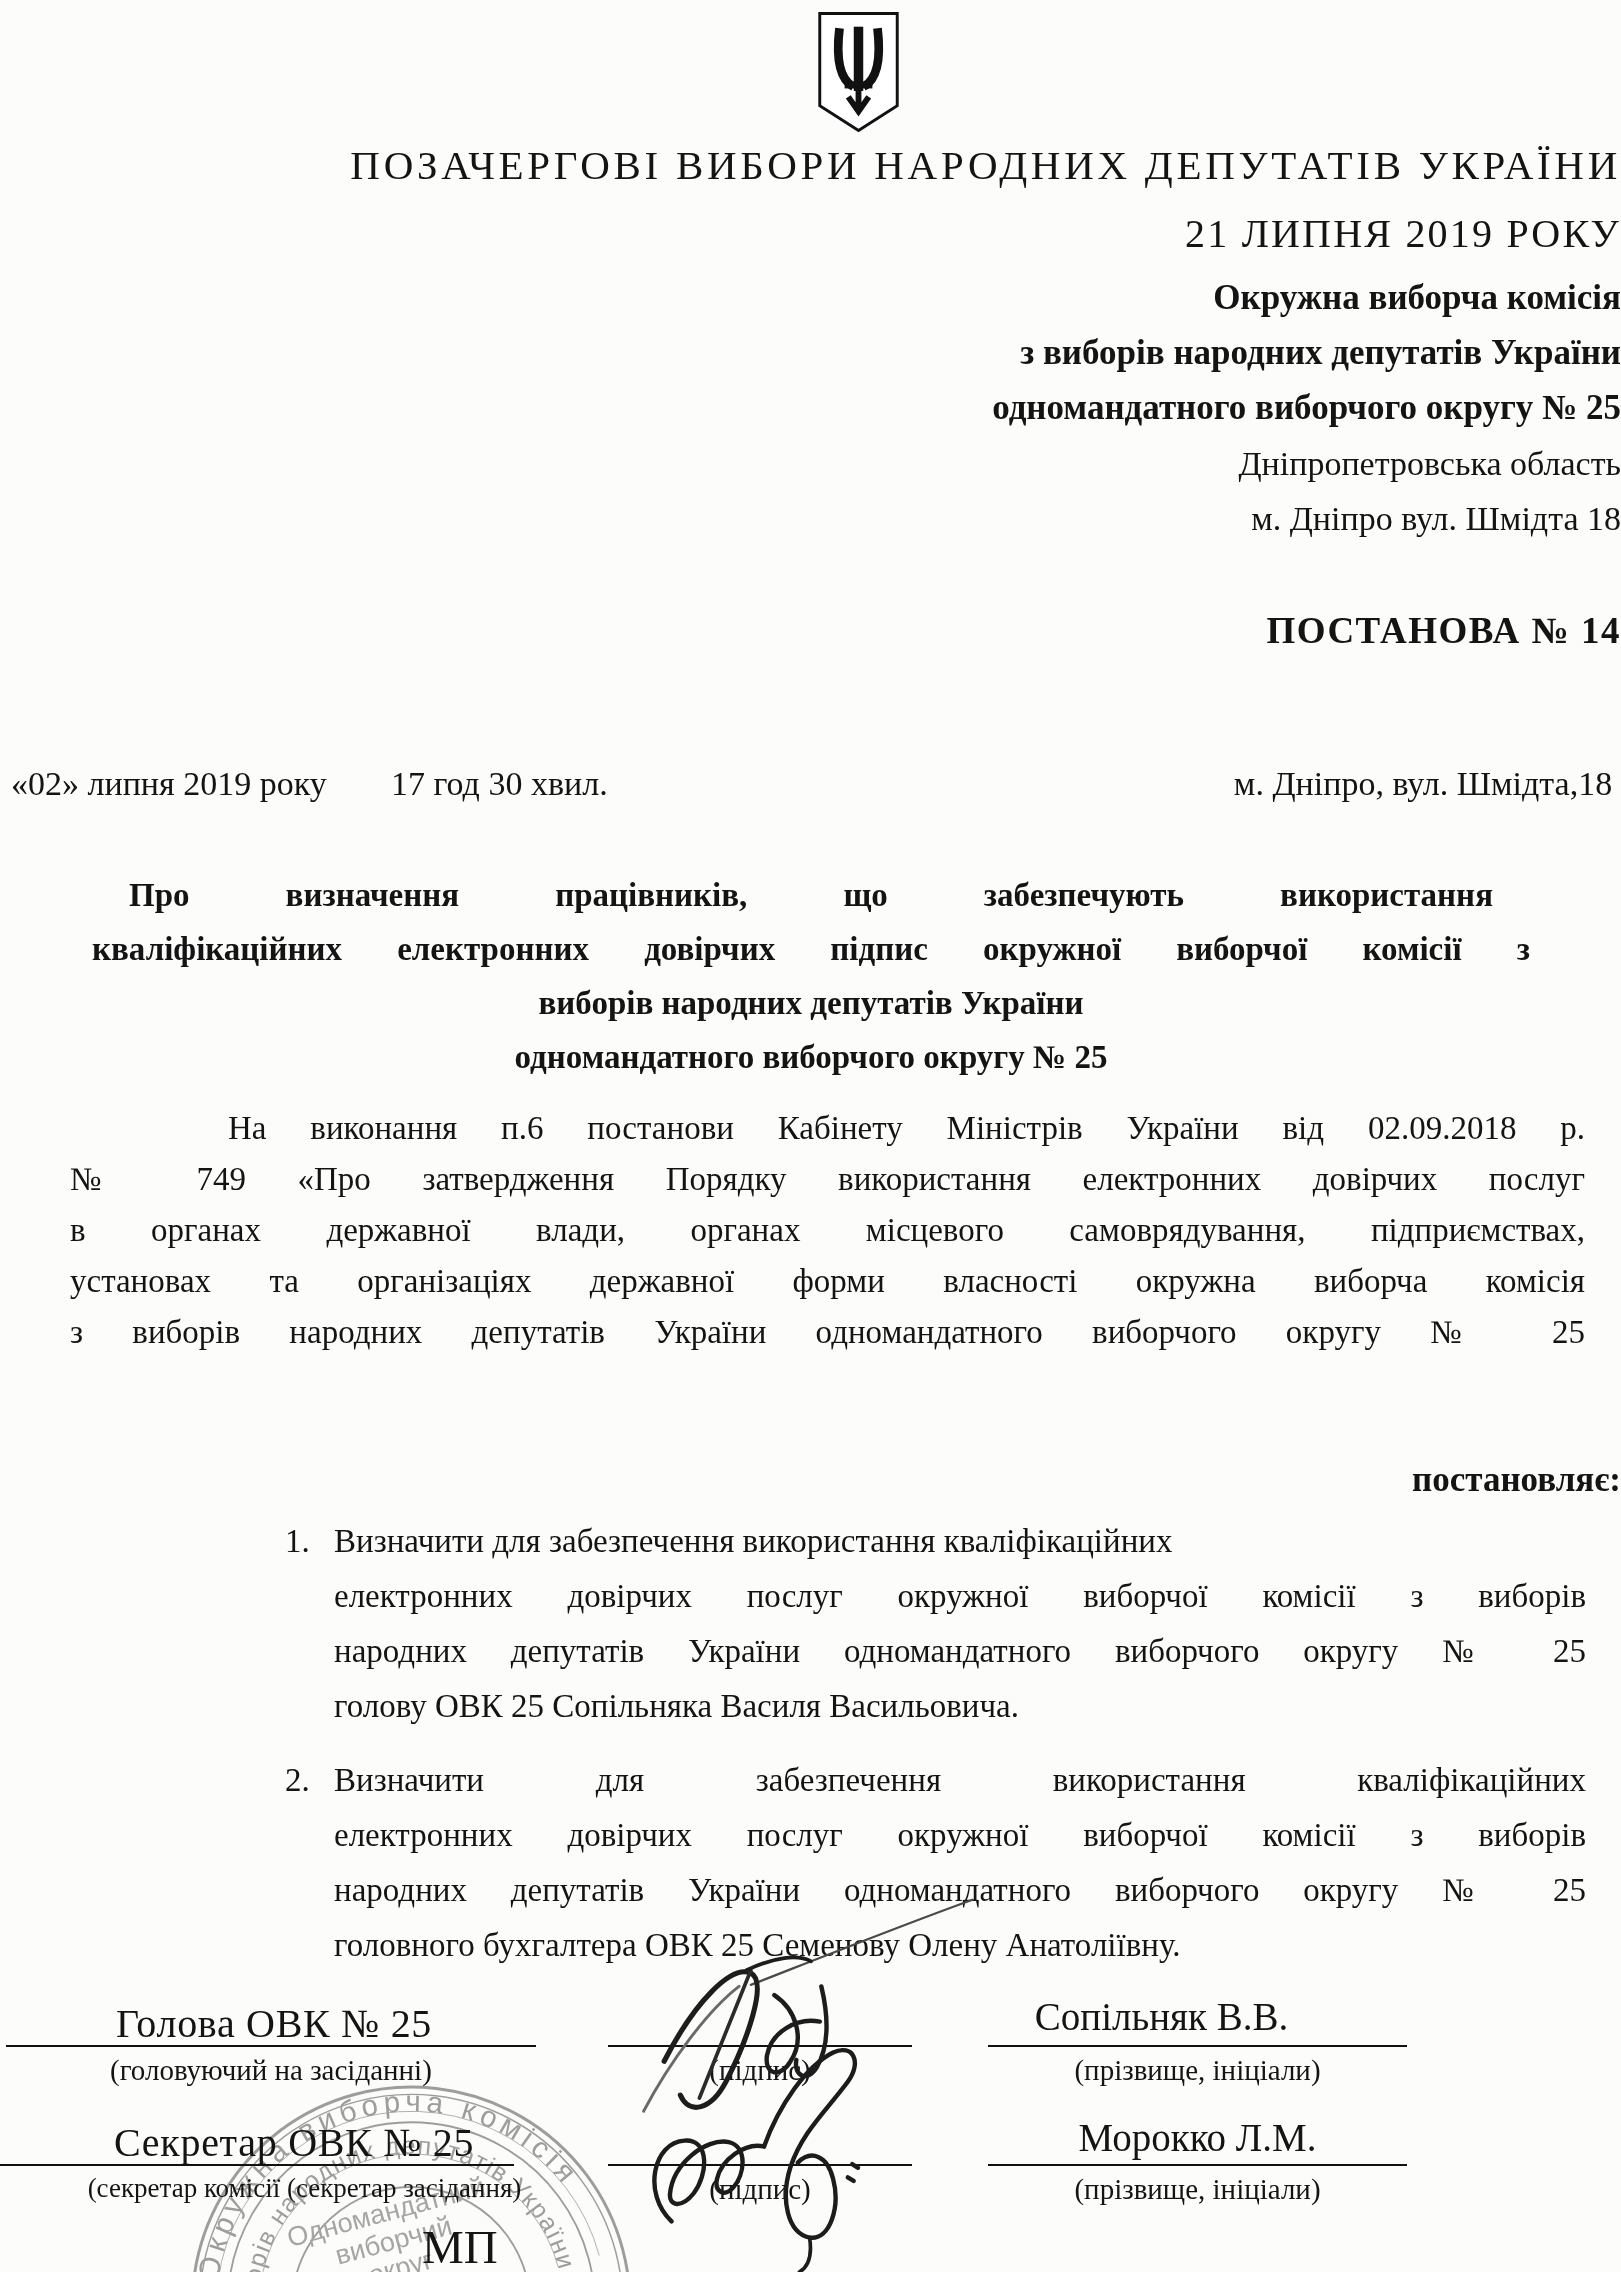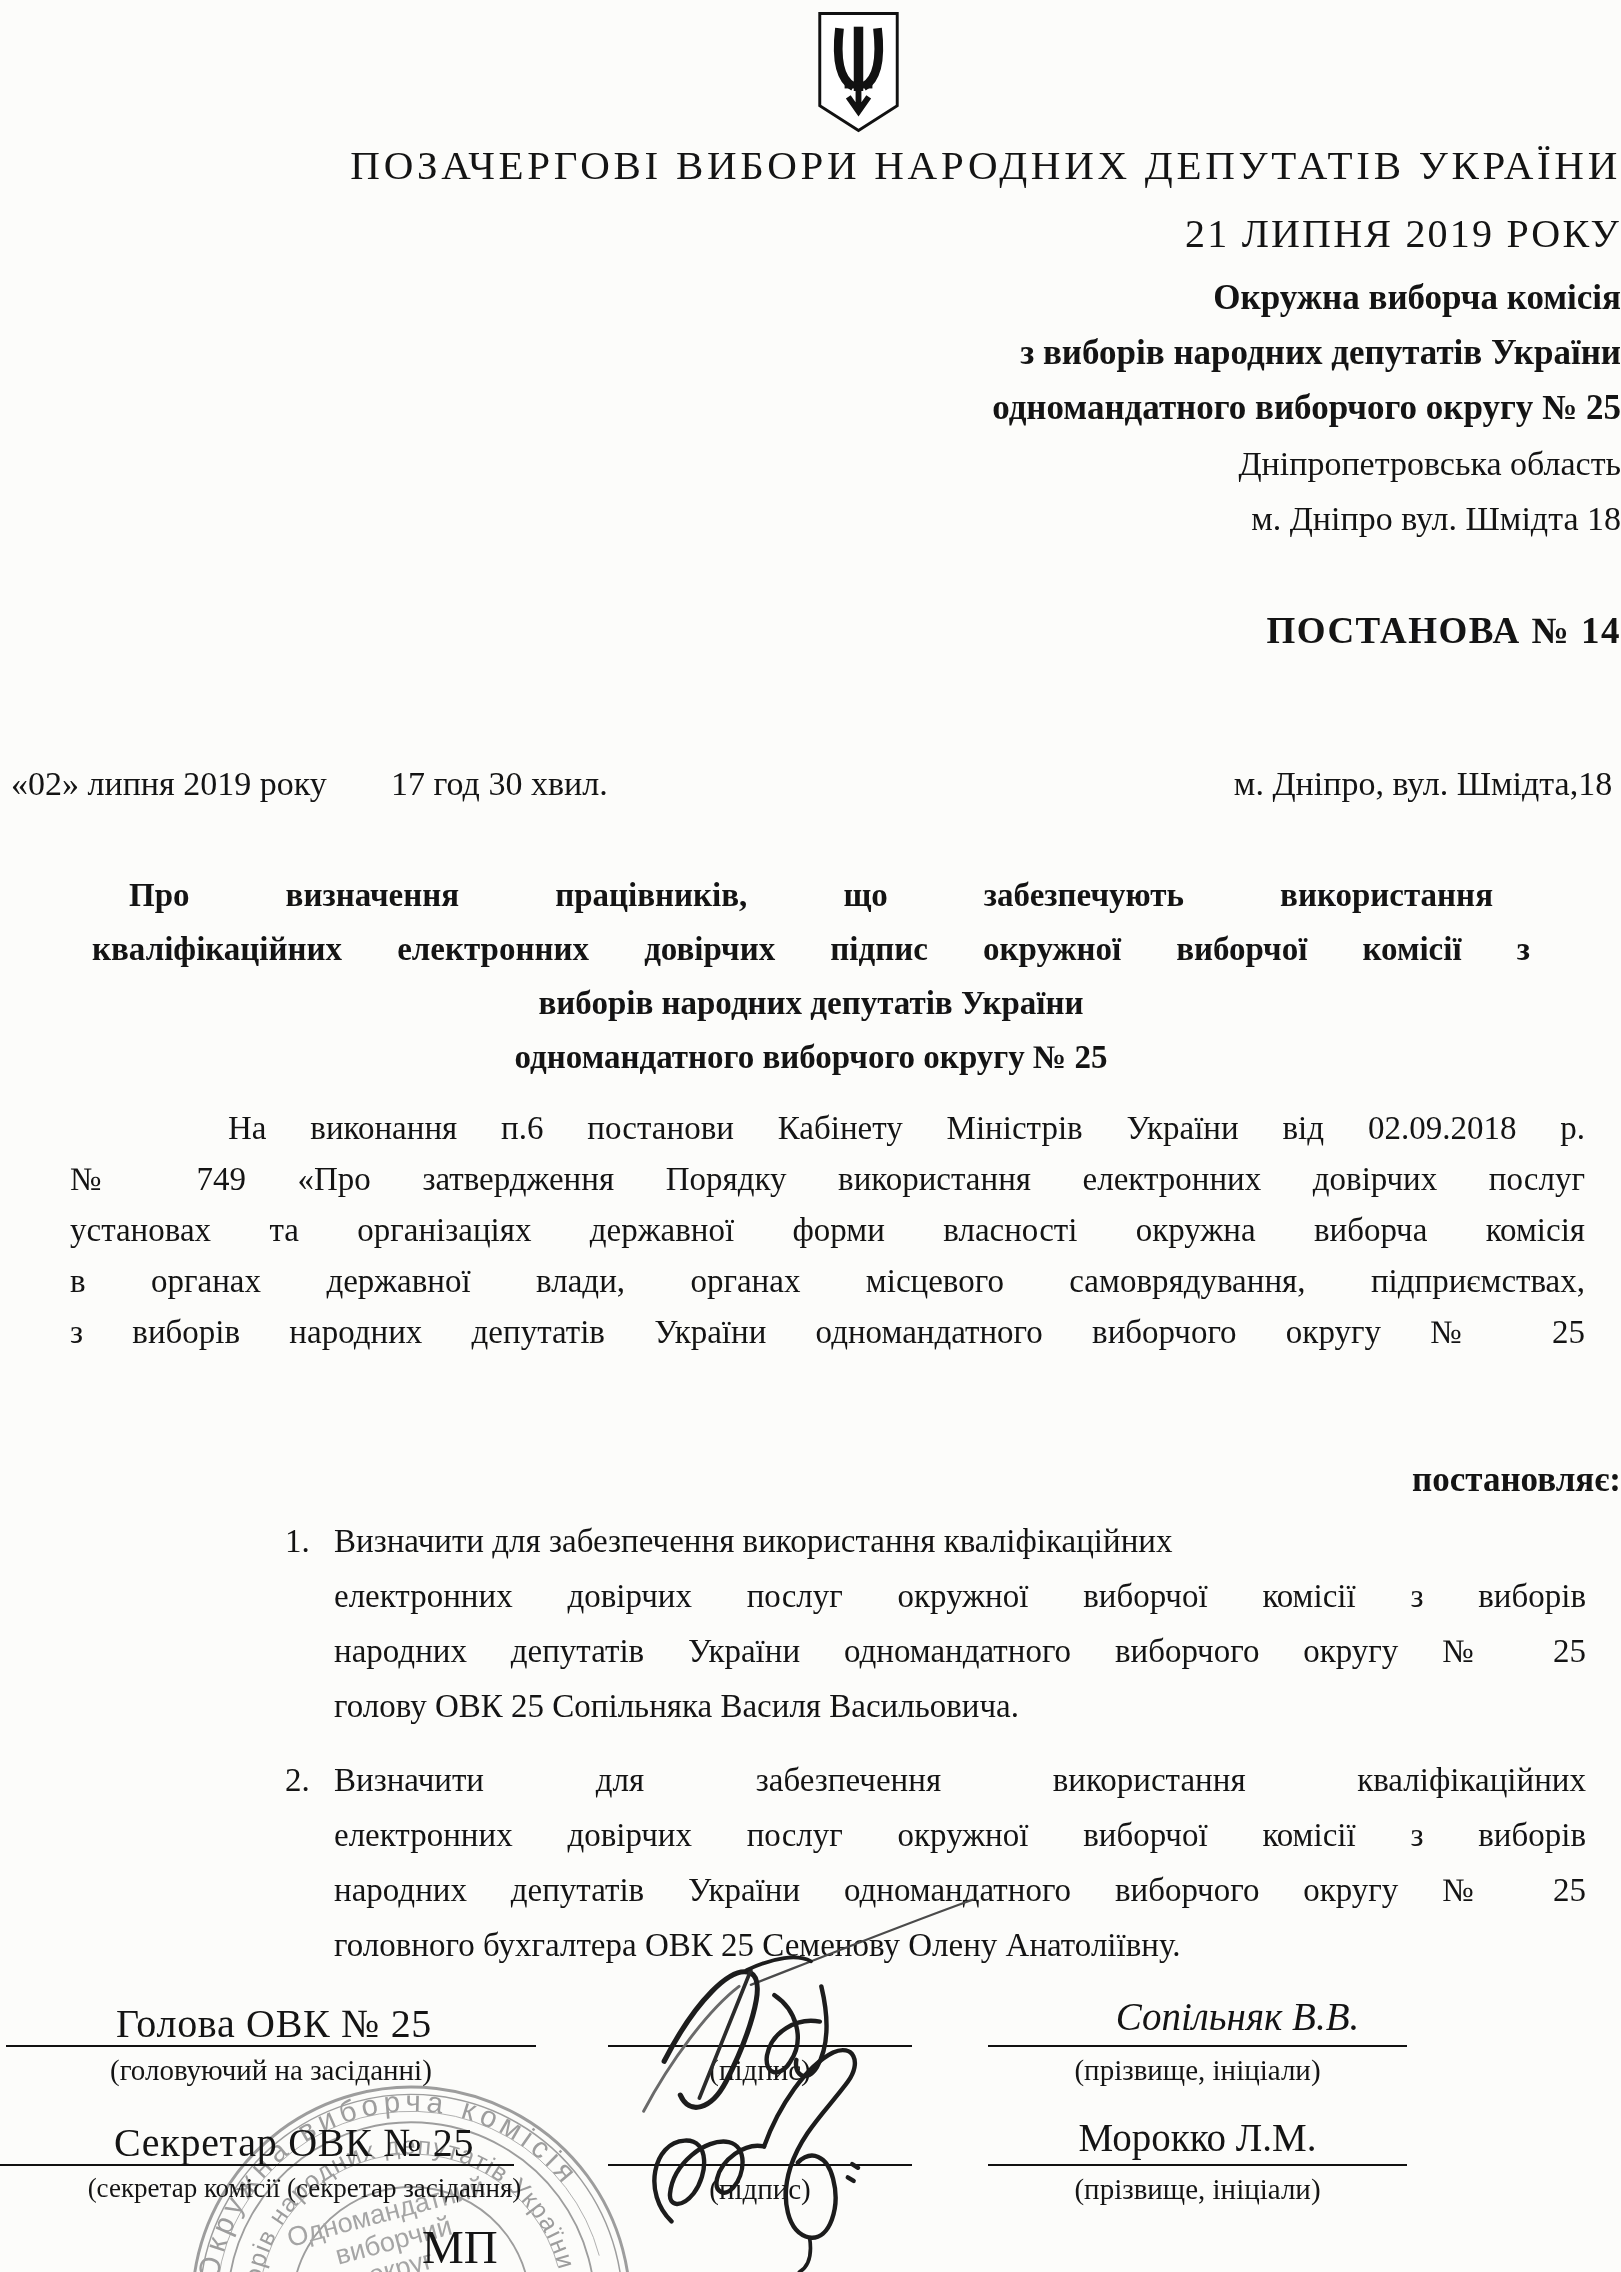--- a/index.html
+++ b/index.html
@@ -59,22 +59,22 @@
   <div class="abs b" style="left:92px;top:868px;width:1438px;font-size:33px;line-height:54px;">
     <div class="ln jl" style="padding:0 37px;">Про  визначення працівників, що забезпечують використання</div>
     <div class="ln jl">кваліфікаційних електронних довірчих підпис окружної виборчої комісії з</div>
     <div class="ln" style="text-align:center;">виборів народних депутатів України</div>
     <div class="ln" style="text-align:center;">одномандатного виборчого округу № 25</div>
   </div>
 
   <div class="abs" style="left:70px;top:1103px;width:1515px;font-size:33px;line-height:51px;">
     <div class="ln jl" style="padding-left:158px;">На виконання п.6 постанови Кабінету Міністрів України від 02.09.2018 р.</div>
     <div class="ln jl">№ 749 «Про затвердження Порядку використання електронних довірчих послуг</div>
+    <div class="ln jl">в органах державної  влади, органах місцевого самоврядування, підприємствах,</div>
     <div class="ln jl">установах та організаціях державної форми власності окружна  виборча комісія</div>
-    <div class="ln jl">в органах державної  влади, органах місцевого самоврядування, підприємствах,</div>
     <div class="ln jl">з виборів народних депутатів України  одномандатного виборчого округу № 25</div>
   </div>
 
   <div class="abs ctr b" style="top:1460px;font-size:35px;padding-left:35px;">постановляє:</div>
 
   <div class="item" style="left:285px;top:1514px;width:1301px;">
     <span class="num">1.</span>
     <span class="itxt ln left">Визначити  для забезпечення використання кваліфікаційних</span>
     <span class="itxt ln jl">електронних  довірчих  послуг  окружної  виборчої  комісії  з  виборів</span>
     <span class="itxt ln jl">народних депутатів України одномандатного виборчого округу № 25</span>
@@ -112,21 +112,21 @@
       </g>
     </g>
   </svg>
 
   <div class="abs sigtitle" style="left:116px;top:2000px;">Голова ОВК № 25</div>
   <div class="rule" style="left:5.9px;top:2045px;width:530px;"></div>
   <div class="rule" style="left:608px;top:2045px;width:304px;"></div>
   <div class="rule" style="left:988px;top:2045px;width:419px;"></div>
   <div class="abs note" style="left:5.9px;top:2054px;width:530px;">(головуючий на засіданні)</div>
   <div class="abs note" style="left:608px;top:2054px;width:304px;">(підпис)</div>
-  <div class="abs signame" style="left:1028px;top:1994px;width:419px;font-style:italic;">Сопільняк В.В.</div>
+  <div class="abs signame" style="left:952px;top:1994px;width:419px;">Сопільняк В.В.</div>
   <div class="abs note" style="left:988px;top:2054px;width:419px;">(прізвище, ініціали)</div>
 
   <div class="abs sigtitle" style="left:114px;top:2119px;">Секретар ОВК № 25</div>
   <div class="rule" style="left:0px;top:2164px;width:514px;"></div>
   <div class="rule" style="left:608px;top:2164px;width:304px;"></div>
   <div class="rule" style="left:988px;top:2164px;width:419px;"></div>
   <div class="abs note" style="left:0px;top:2173px;width:521px;font-size:27px;margin-left:44px;">(секретар комісії (секретар засідання)</div>
   <div class="abs note" style="left:608px;top:2173px;width:304px;">(підпис)</div>
   <div class="abs signame" style="left:988px;top:2115px;width:419px;">Морокко Л.М.</div>
   <div class="abs note" style="left:988px;top:2173px;width:419px;">(прізвище, ініціали)</div>

